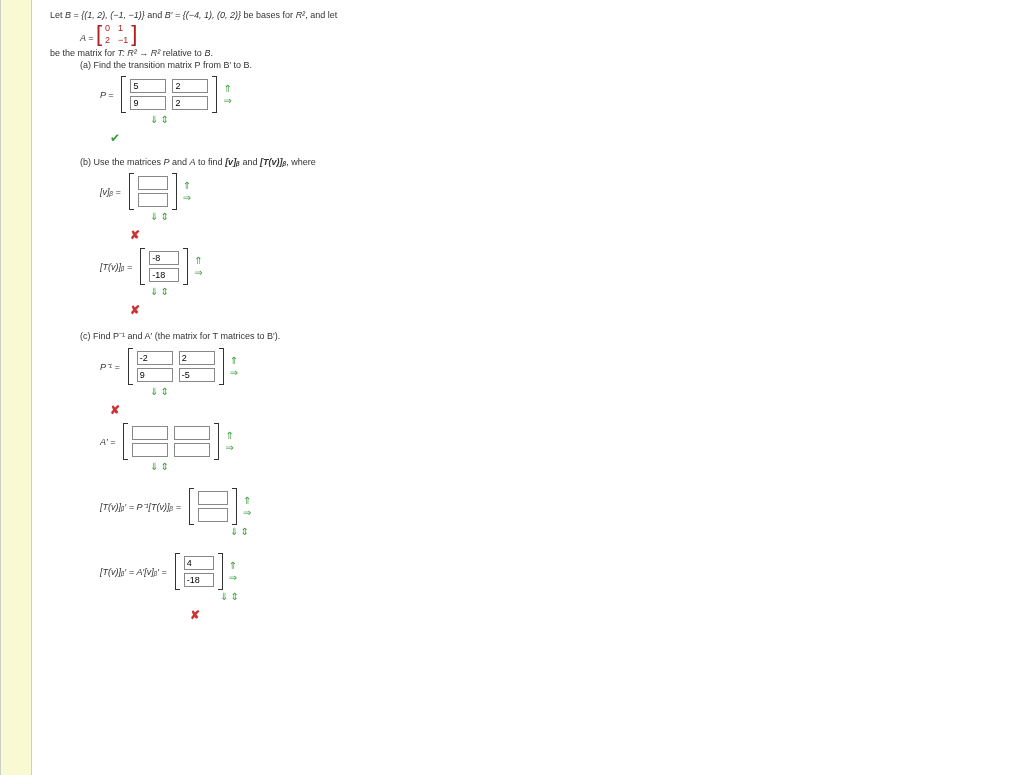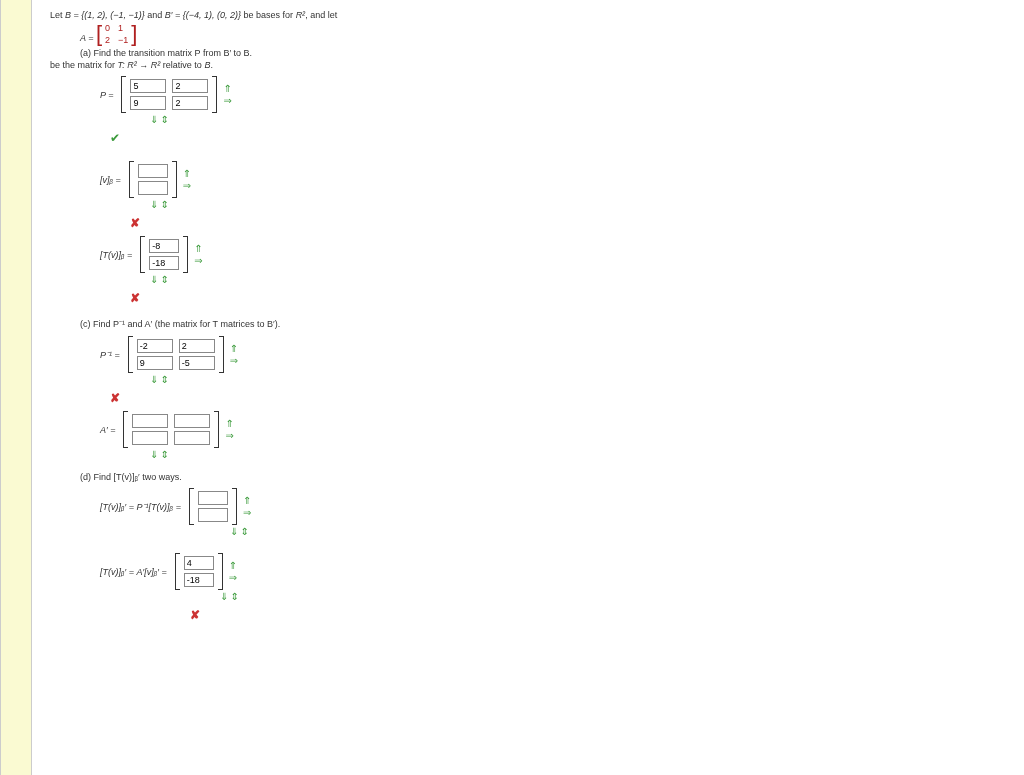--- a/index.html
+++ b/index.html
@@ -133,25 +133,25 @@
               <span>1</span>
             </span>
           <span class="mat-row">
               <span>2</span>
               <span>−1</span>
             </span>
         </span>
         <span class="bracket-r">]</span>
       </span>
     </div>
-    <div class="line indent1">(a) Find the transition matrix P from B′ to B.</div>
-
     <div class="line">
       <span>be the matrix for </span><span class="math">T: R² → R²</span><span> relative to </span><span class="math">B</span>.
     </div>
+
+    <div class="line indent1">(a) Find the transition matrix P from B′ to B.</div>
     <div class="answer-block">
       <span class="label-eq math">P =</span>
       <span class="mbr">
         <span class="mbr-l"></span>
         <span class="mbr-body">
           <span class="mbr-row">
             <input class="cell-input" value="5" style="">
             <input class="cell-input" value="2" style="">
           </span>
           <span class="mbr-row">
@@ -167,20 +167,23 @@
       </span>
     </div>
     <div class="arrows-row">
       <span class="arr">⇓</span>
       <span class="arr">⇕</span>
     </div>
     <div class="check">✔</div>
 
     <div class="section-gap"></div>
 
+    <div class="line indent1">
+      <span>(b) Use the matrices </span><span class="math">P</span><span> and </span><span class="math">A</span><span> to find </span><span class="math bold">[v]ᵦ</span><span> and </span><span class="math bold">[T(v)]ᵦ</span><span>, where</span>
+    </div>
 
     <div class="answer-block">
       <span class="label-eq math">[v]ᵦ =</span>
       <span class="mbr">
         <span class="mbr-l"></span>
         <span class="mbr-body">
           <span class="mbr-row">
               <input class="cell-input narrow" value="" style="">
             </span>
           <span class="mbr-row">
@@ -277,21 +280,20 @@
         <span class="arr">⇒</span>
       </span>
     </div>
     <div class="arrows-row">
       <span class="arr">⇓</span>
       <span class="arr">⇕</span>
     </div>
 
     <div class="section-gap"></div>
 
-    <div class="line indent1">(d) Find [T(v)]ᵦ′ two ways.</div>
 
     <div class="answer-block">
       <span class="label-eq math">[T(v)]ᵦ′ = P⁻¹[T(v)]ᵦ =</span>
       <span class="mbr">
         <span class="mbr-l"></span>
         <span class="mbr-body">
           <span class="mbr-row">
               <input class="cell-input narrow" value="" style="">
             </span>
           <span class="mbr-row">

